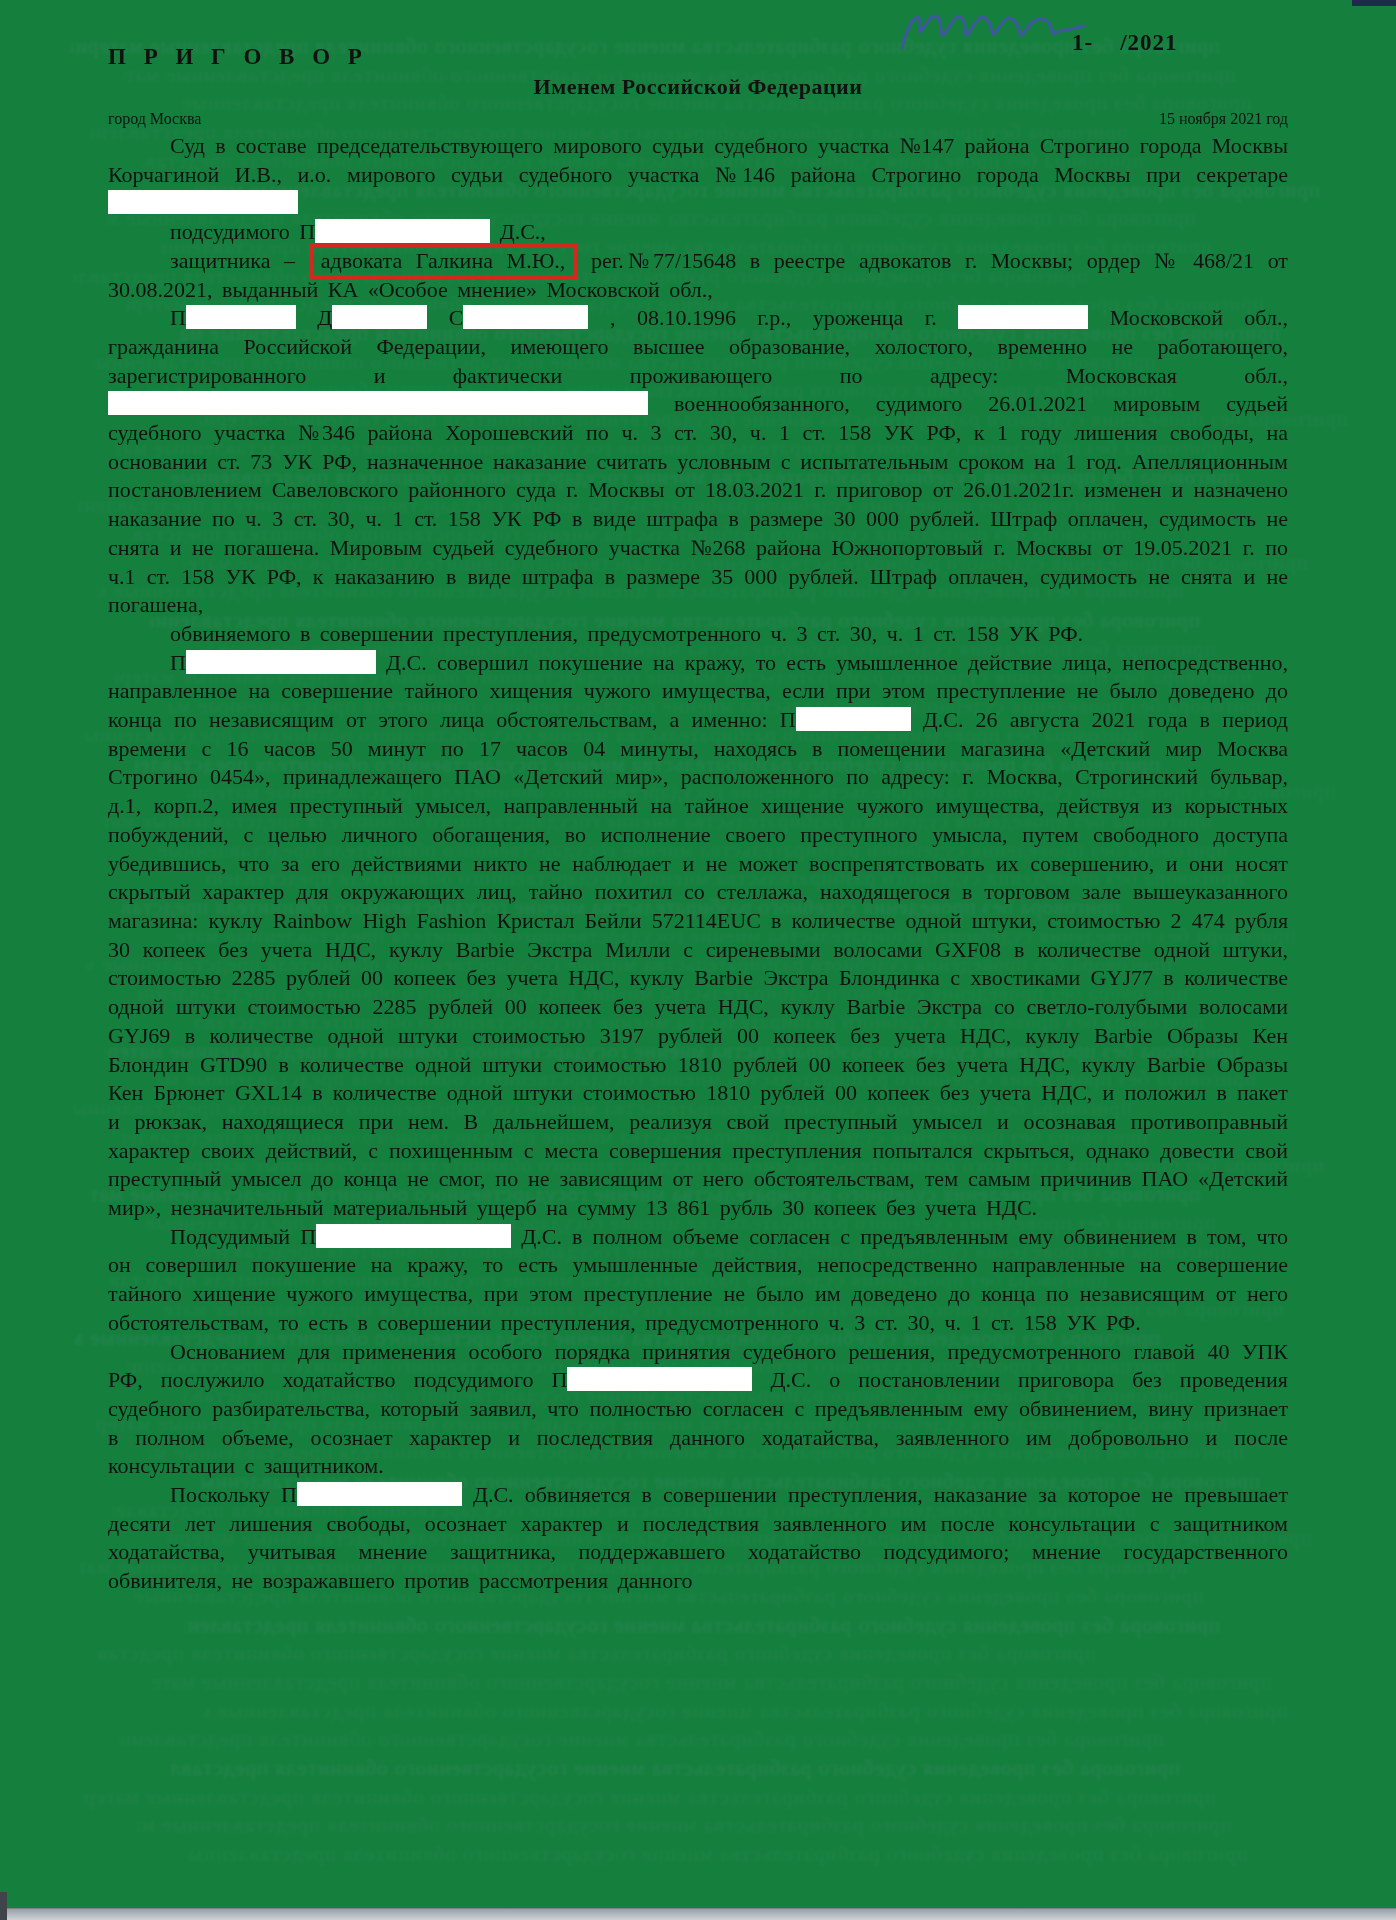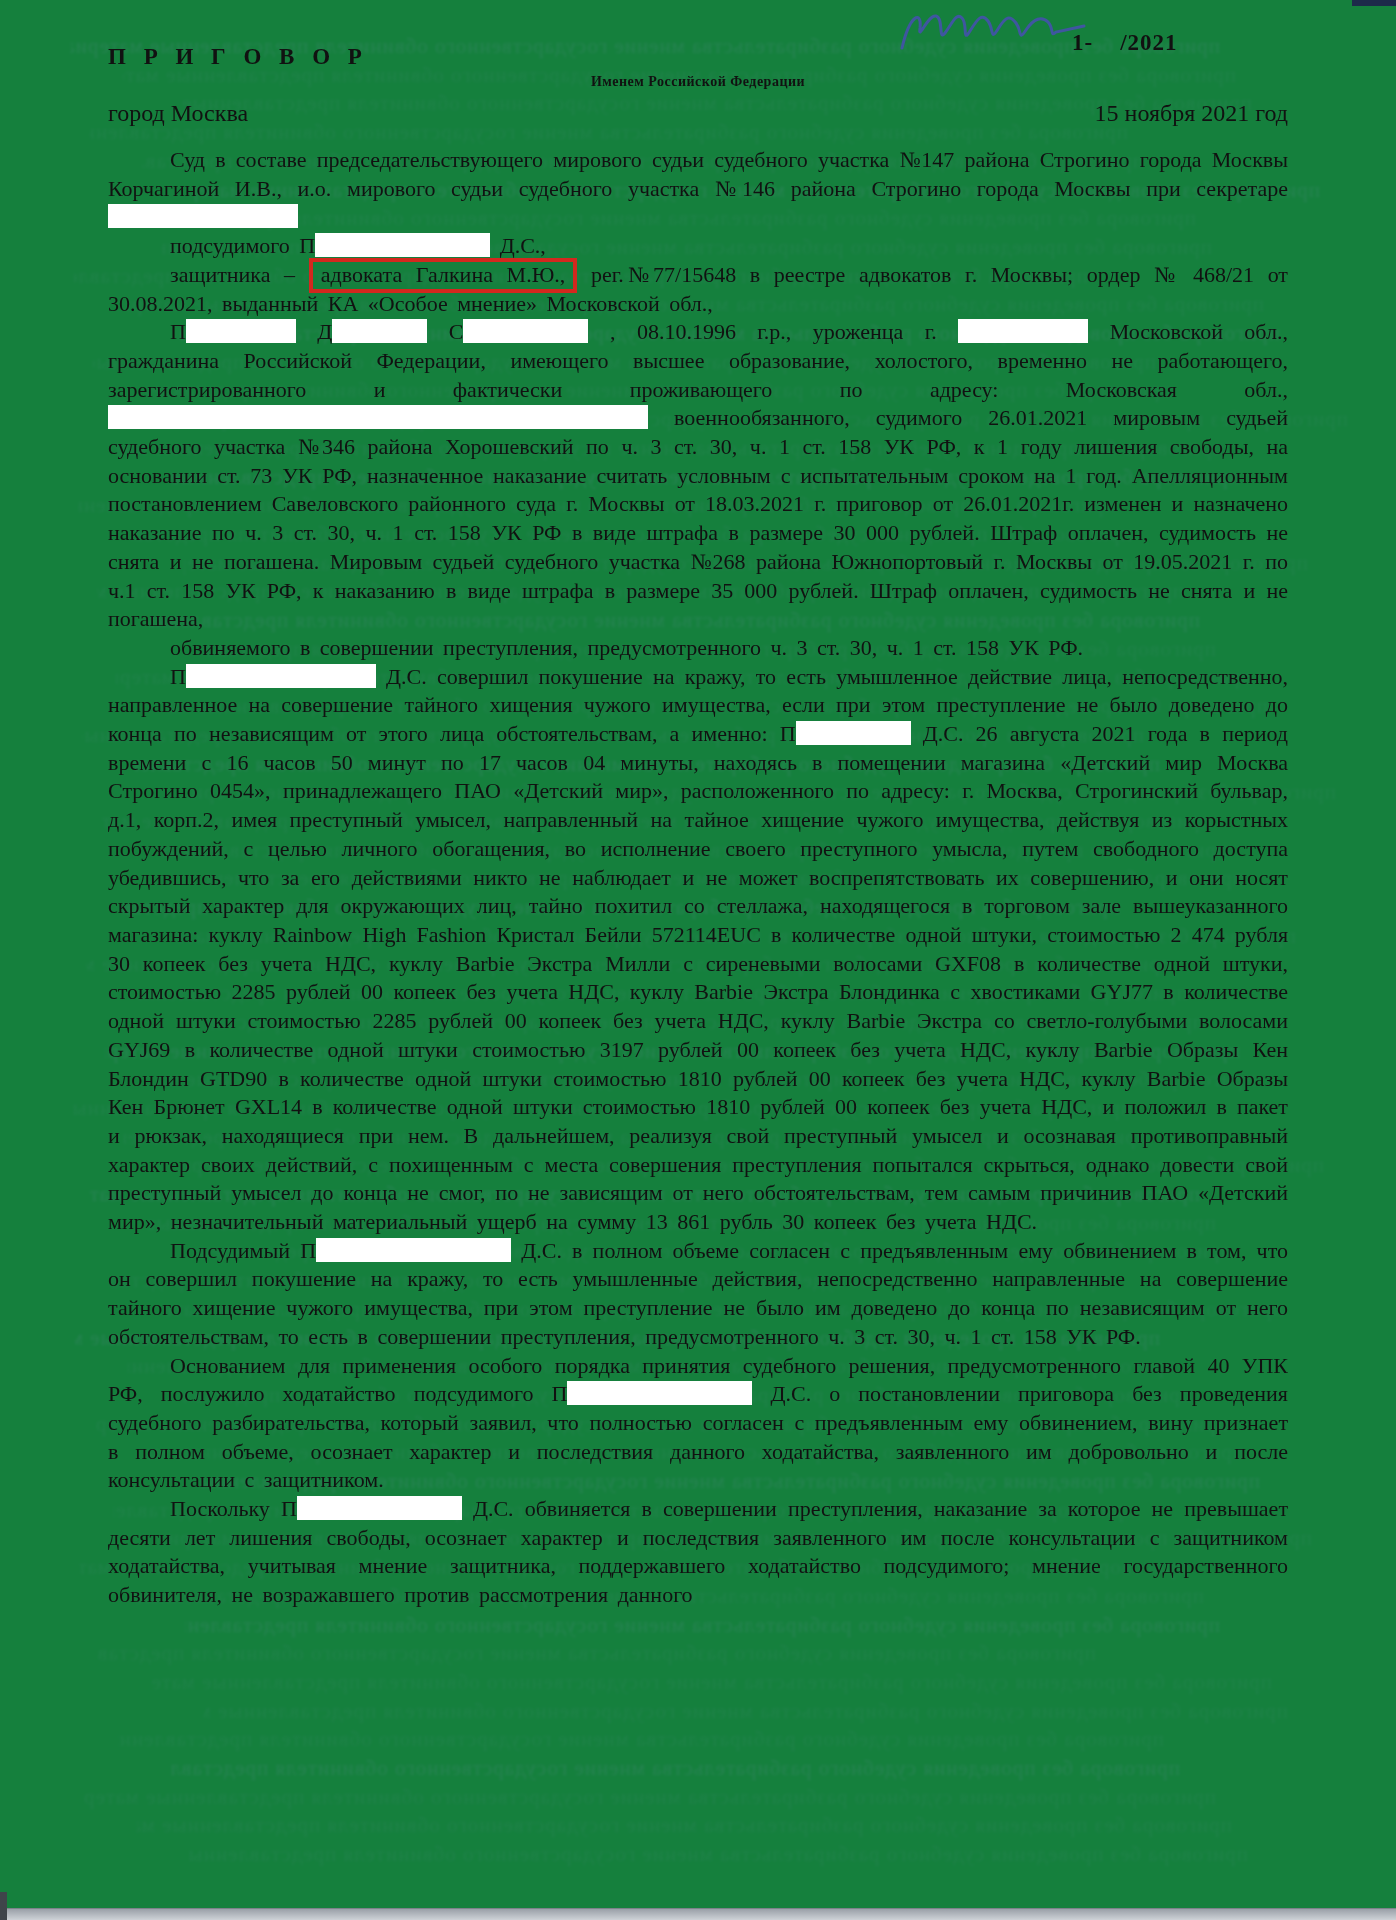--- a/index.html
+++ b/index.html
@@ -19,23 +19,23 @@
   
   .corner-mark{position:absolute;top:0;left:1352px;width:44px;height:6px;background:#1d2a4a;z-index:3;}
   .bottom-strip{position:absolute;left:0;bottom:0;width:1396px;height:11px;background:linear-gradient(#9aa0a8,#ced2d7);border-top:1px solid #7c828a;z-index:3;}
   .bottom-corner{position:absolute;left:0;bottom:0;width:7px;height:28px;background:#3f444a;z-index:4;}
   
   .signature{position:absolute;left:898px;top:4px;z-index:3;}
   .case-number{position:absolute;left:1072px;top:30px;font-size:23px;font-weight:bold;letter-spacing:1px;z-index:3;white-space:pre;}
   
   .content{position:absolute;left:108px;top:44px;width:1180px;z-index:2;}
   h1.doc-title{margin:0;text-align:left;font-size:23px;font-weight:bold;letter-spacing:6px;}
-  h2.doc-subtitle{margin:4px 0 0 0;text-align:center;font-size:14px;font-weight:bold;letter-spacing:0.5px;}
-  .city-date-row{display:flex;justify-content:space-between;margin-top:10px;font-size:24px;}
-  .doc-body{margin-top:19px;}
+  h2.doc-subtitle{margin:4px 0 0 0;text-align:center;font-size:22px;font-weight:bold;letter-spacing:0.5px;}
+  .city-date-row{display:flex;justify-content:space-between;margin-top:10px;font-size:16px;}
+  .doc-body{margin-top:4px;}
   .para{
     margin:0;font-size:22px;line-height:28.7px;text-align:justify;
     text-indent:62px;word-spacing:4px;
   }
   .para.center{text-align:center;text-indent:0;font-weight:bold;letter-spacing:4px;margin-top:3px;}
   .bold{font-weight:normal;}
   .redact{
     display:inline-block;height:24px;vertical-align:-4px;background:#ffffff;
     position:relative;z-index:2;
   }

